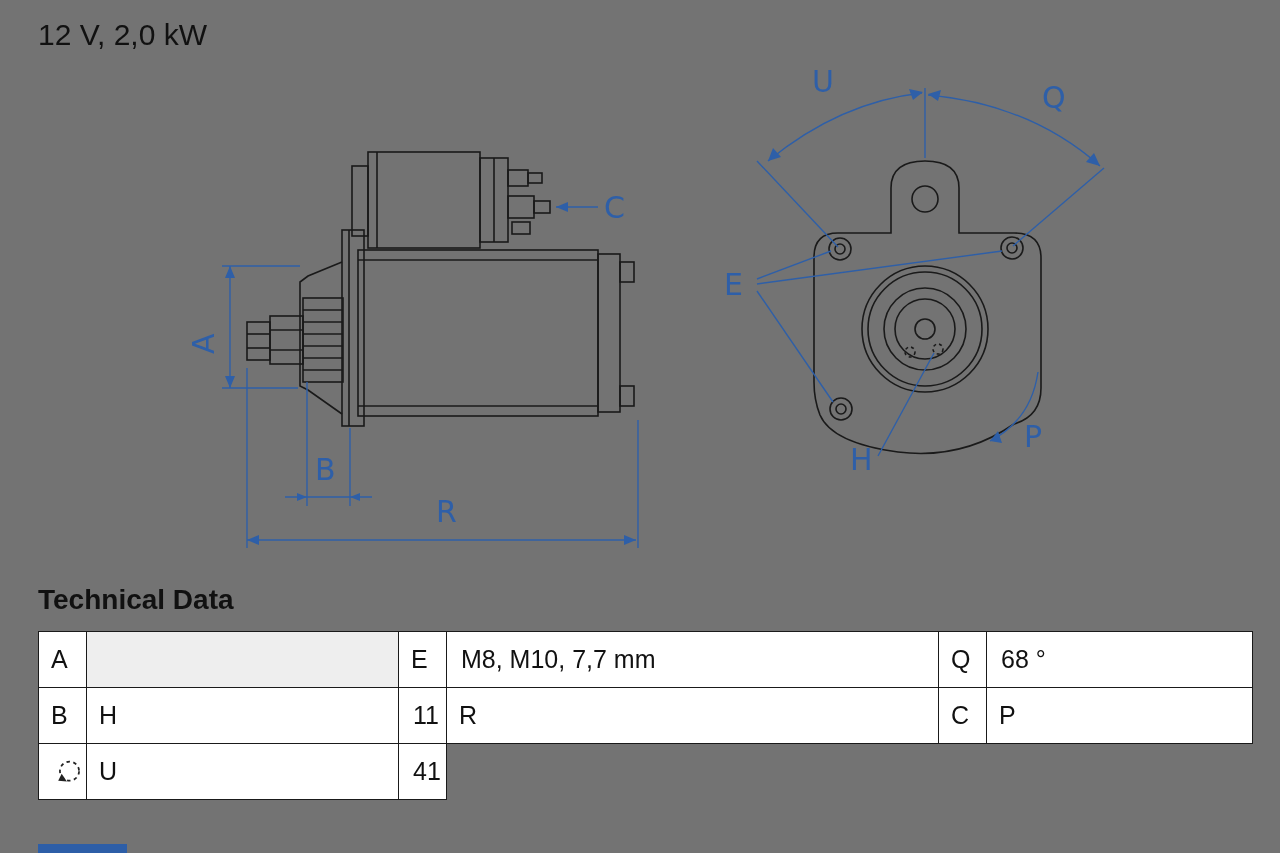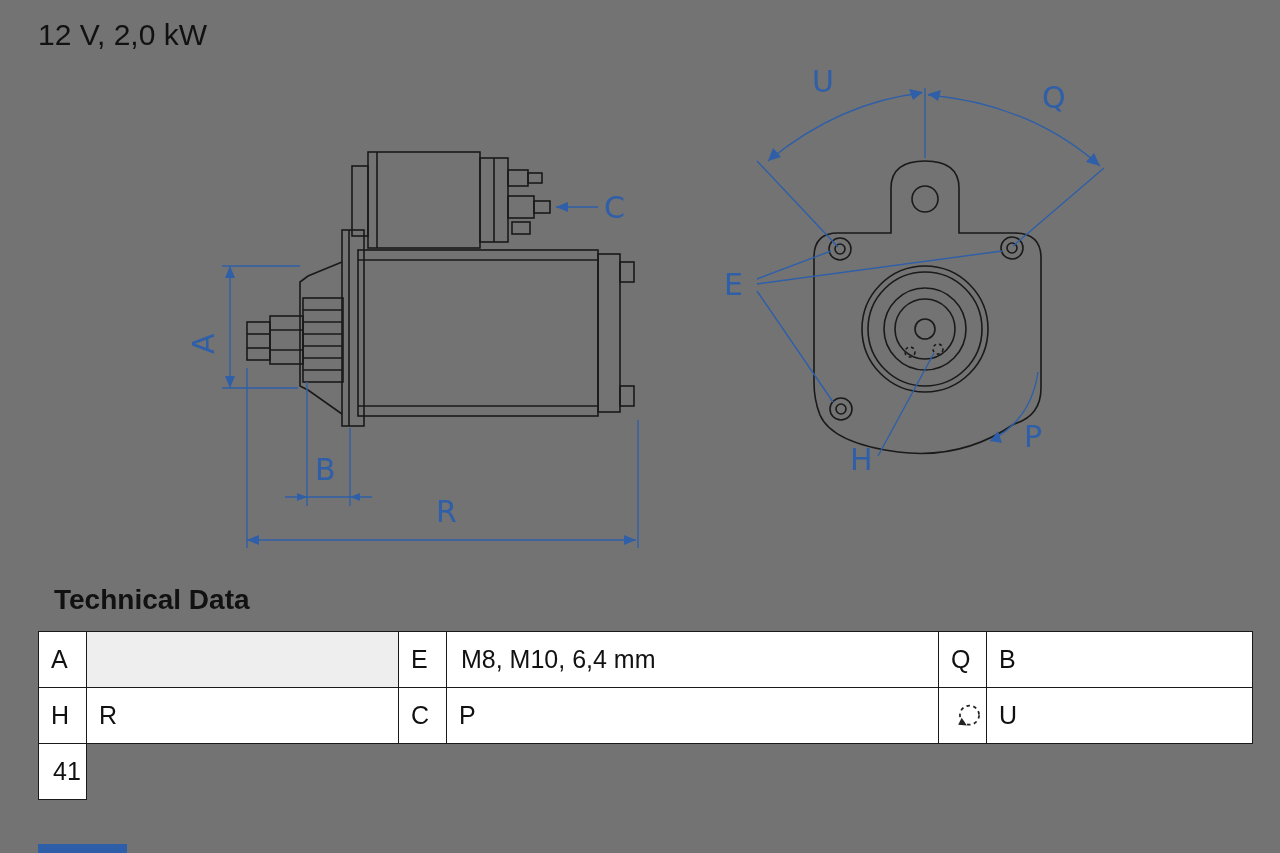--- a/index.html
+++ b/index.html
@@ -9,21 +9,21 @@
   }
   .product-title{
     position:absolute;left:38px;top:18px;font-size:30px;font-weight:400;color:#111;
   }
   .diagram-svg{position:absolute;left:0;top:0;}
   .dim-text{
     font-family:"DejaVu Sans", sans-serif;
     font-size:30px;fill:#2e5fa8;font-weight:400;
   }
   .section-heading{
-    position:absolute;left:38px;top:584px;font-size:28px;font-weight:700;color:#111;margin-left:16px;
+    position:absolute;left:38px;top:584px;font-size:28px;font-weight:700;color:#111;
   }
   .tech-table{
     position:absolute;left:38px;top:631px;width:1214px;
     display:grid;
     grid-template-columns:48px 312px 48px 492px 48px 266px;
     grid-auto-rows:56px;
     border-top:1px solid #1a1a1a;border-left:1px solid #1a1a1a;
     font-size:25px;
   }
   .cell{
@@ -183,31 +183,37 @@
     <div class="cell">
         <span>A</span>
       </div>
     <div class="cell value shaded">
         <span></span>
       </div>
     <div class="cell">
         <span>E</span>
       </div>
     <div class="cell value">
-        <span>M8, M10, 6,4 mm</span>
+        <span>M8, M10, 7,7 mm</span>
       </div>
     <div class="cell">
         <span>Q</span>
       </div>
+    <div class="cell value">
+        <span>68 °</span>
+      </div>
 
     <div class="cell">
         <span>B</span>
       </div>
     <div class="cell">
         <span>H</span>
+      </div>
+    <div class="cell value">
+        <span>11</span>
       </div>
     <div class="cell">
         <span>R</span>
       </div>
 
     <div class="cell">
         <span>C</span>
       </div>
     <div class="cell">
         <span>P</span>

